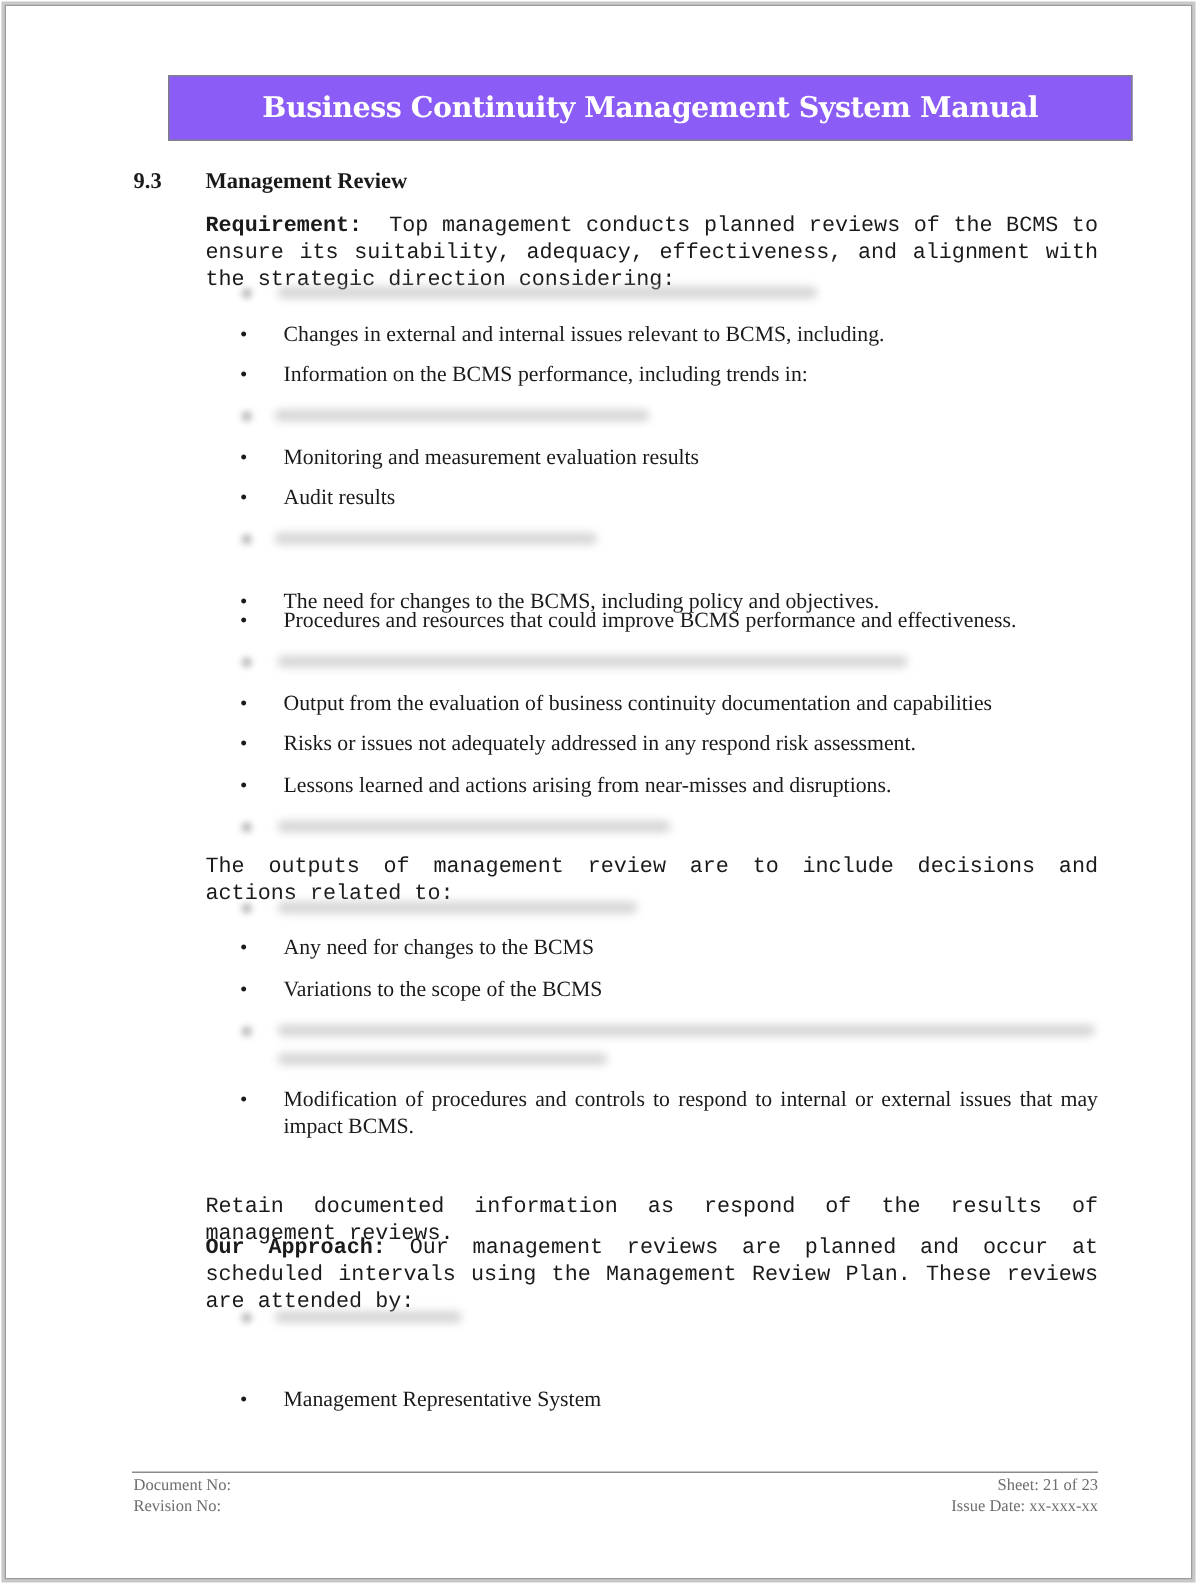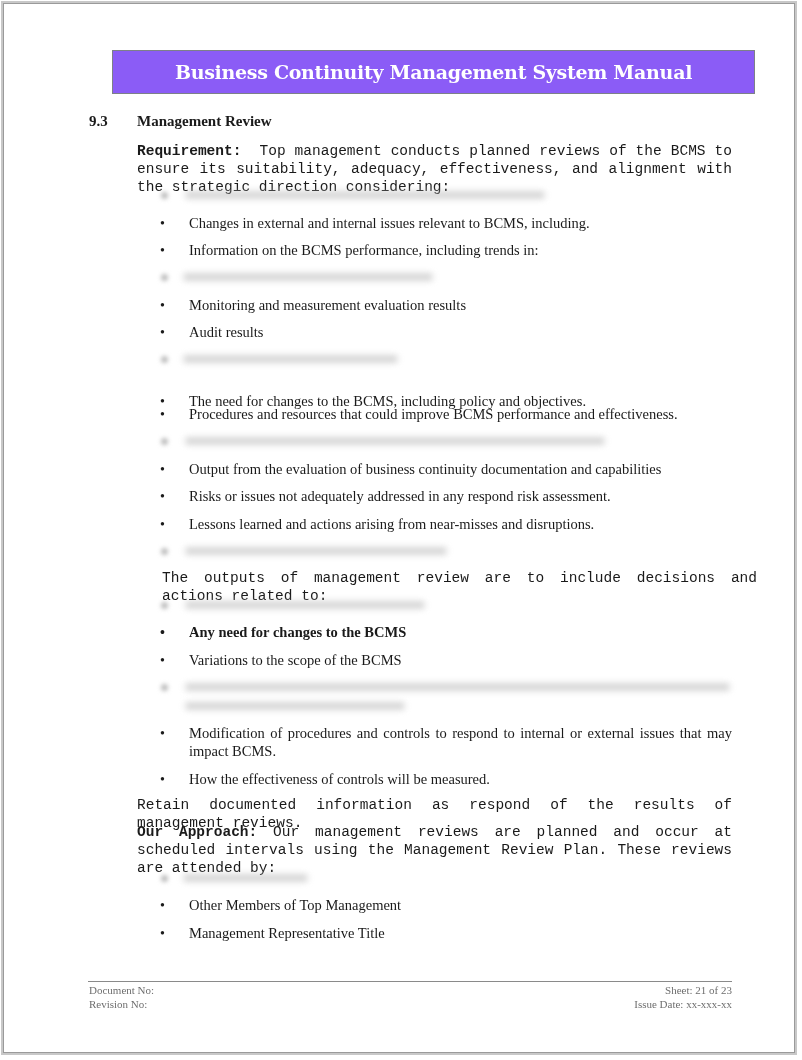--- a/index.html
+++ b/index.html
@@ -108,65 +108,57 @@
   </div>
   <div class="bullet" style="top:515px;">
     <span class="dot"></span>
       <span class="txt">Lessons learned and actions arising from near-misses and disruptions.</span>
   </div>
   <div class="blur-row" style="top:542px; width:300px;">
     <span class="bdot"></span>
       <span class="bar" style="left:30px; width:262px;"></span>
   </div>
 
-  <div class="para" style="top:569px;margin-left:25px;">The outputs of management review are to include decisions and actions related to:</div>
+  <div class="para" style="top:569px;">The outputs of management review are to include decisions and actions related to:</div>
 
   <div class="blur-row" style="top:596px; width:275px;">
     <span class="bdot"></span>
       <span class="bar" style="left:30px; width:240px;"></span>
   </div>
-  <div class="bullet" style="top:623px;font-weight:bold;">
+  <div class="bullet" style="top:623px;">
     <span class="dot"></span>
       <span class="txt">Any need for changes to the BCMS</span>
   </div>
   <div class="bullet" style="top:651px;">
     <span class="dot"></span>
       <span class="txt">Variations to the scope of the BCMS</span>
   </div>
   <div class="blur-row" style="top:678px; width:580px; height:38px;">
     <span class="bdot"></span>
       <span class="bar" style="left:30px; width:545px;"></span>
       <span class="bar" style="left:30px; top:24px; width:220px;"></span>
   </div>
   <div class="bullet" style="top:724px;">
     <span class="dot"></span>
       <span class="txt">Modification of procedures and controls to respond to internal or external issues that may impact BCMS.</span>
   </div>
-  <div class="bullet" style="top:770px;">
-    <span class="dot"></span>
-      <span class="txt">How the effectiveness of controls will be measured.</span>
-  </div>
 
   <div class="para" style="top:796px;">Retain documented information as respond of the results of management reviews.</div>
 
   <div class="para" style="top:823px;">
     <b>Our Approach:</b> <span>Our management reviews are planned and occur at scheduled intervals using the Management Review Plan.  These reviews are attended by:</span>
   </div>
 
   <div class="blur-row" style="top:869px; width:160px;">
     <span class="bdot"></span>
       <span class="bar" style="left:28px; width:125px;"></span>
   </div>
-  <div class="bullet" style="top:896px;">
-    <span class="dot"></span>
-      <span class="txt">Other Members of Top Management</span>
-  </div>
   <div class="bullet" style="top:924px;">
     <span class="dot"></span>
-      <span class="txt">Management Representative Title</span>
+      <span class="txt">Management Representative System</span>
   </div>
 
   <div class="footer-line"></div>
   <div class="footer left">
     <div>Document No:</div>
     <div>Revision No:</div>
   </div>
   <div class="footer right">
     <div>Sheet: 21 of 23</div>
     <div>Issue Date: xx-xxx-xx</div>

